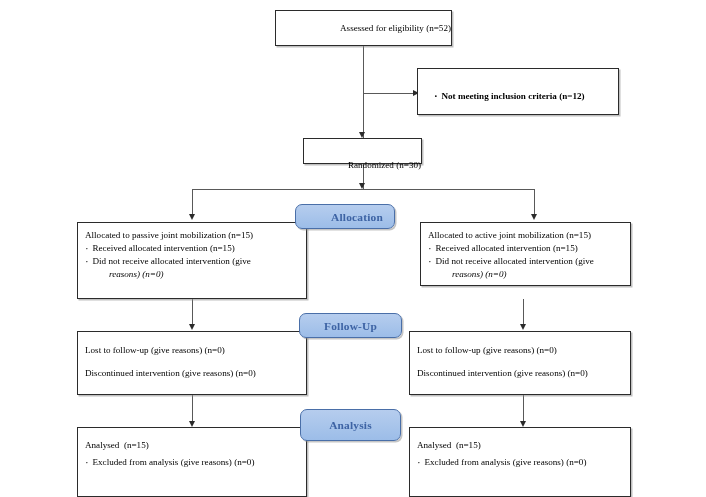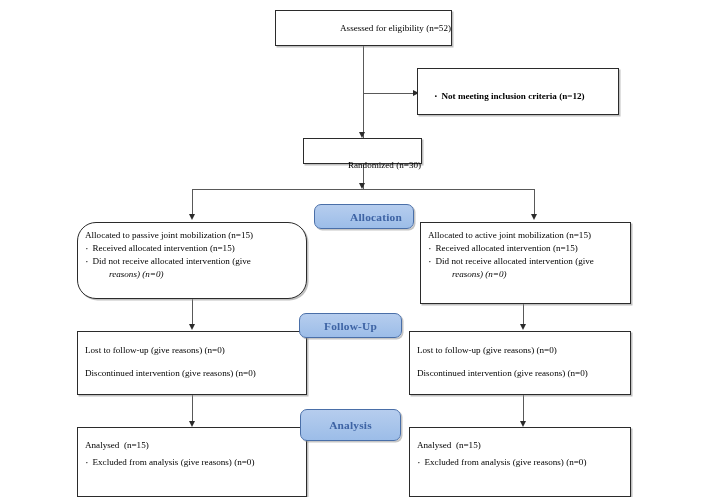--- a/index.html
+++ b/index.html
@@ -100,32 +100,32 @@
   </div>
 
   <div class="box" style="left:417px;top:68px;width:202px;height:47px;">
     <div class="txt bul" style="top:21px;left:16px;font-weight:bold;">Not meeting inclusion criteria (n=12)</div>
   </div>
 
   <div class="box center" style="left:303px;top:138px;width:119px;height:26px;">
     <div class="txt" style="top:20px;">Randomized (n=30)</div>
   </div>
 
-  <div class="badge" style="left:314px;top:204px;width:100px;height:25px;padding-left:24px;">
+  <div class="badge" style="left:295px;top:204px;width:100px;height:25px;padding-left:24px;">
     <span>Allocation</span>
   </div>
 
-  <div class="box" style="left:77px;top:222px;width:230px;height:77px;border-radius:19px;">
+  <div class="box" style="left:77px;top:222px;width:230px;height:77px;">
     <div class="txt" style="top:6px;">Allocated to passive joint mobilization (n=15)</div>
     <div class="txt bul" style="top:19px;">Received allocated intervention (n=15)</div>
     <div class="txt bul" style="top:32px;">Did not receive allocated intervention (give</div>
     <div class="txt ind" style="top:45px;">reasons) (n=0)</div>
   </div>
 
-  <div class="box" style="left:420px;top:222px;width:211px;height:82px;">
+  <div class="box" style="left:420px;top:222px;width:211px;height:64px;">
     <div class="txt" style="top:6px;">Allocated to active joint mobilization (n=15)</div>
     <div class="txt bul" style="top:19px;">Received allocated intervention (n=15)</div>
     <div class="txt bul" style="top:32px;">Did not receive allocated intervention (give</div>
     <div class="txt ind" style="top:45px;">reasons) (n=0)</div>
   </div>
 
   <div class="badge" style="left:299px;top:313px;width:103px;height:25px;">
     <span>Follow-Up</span>
   </div>
 

